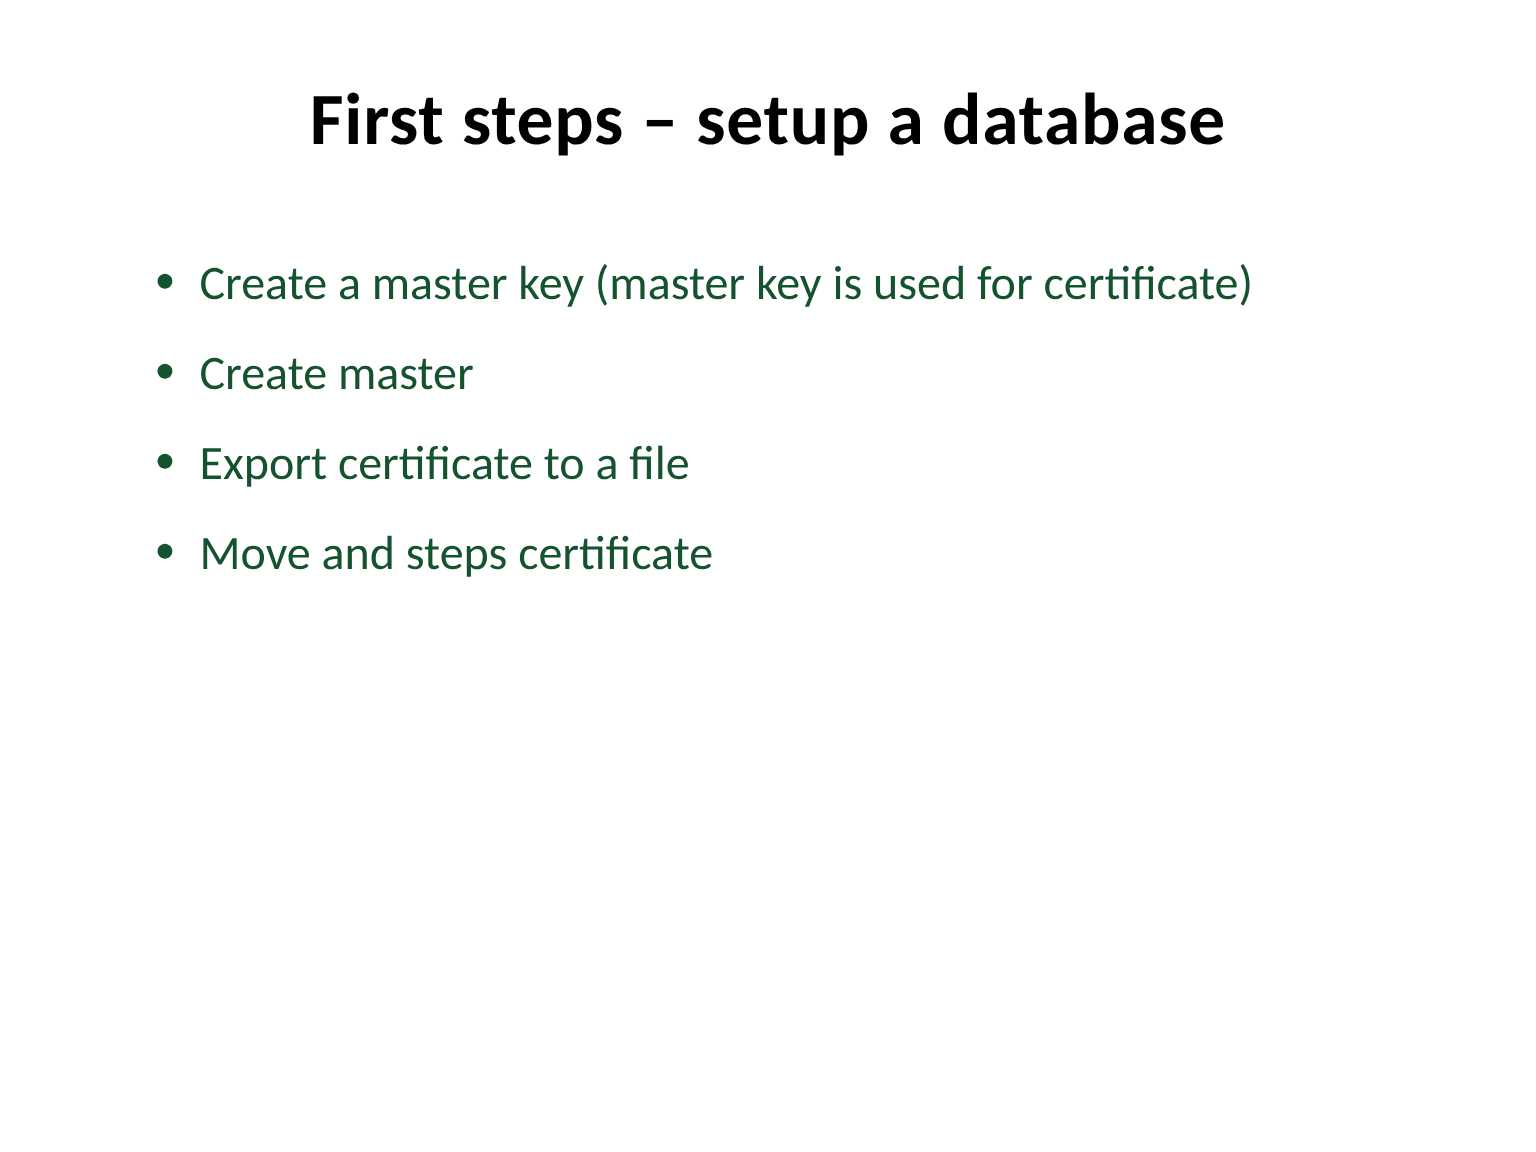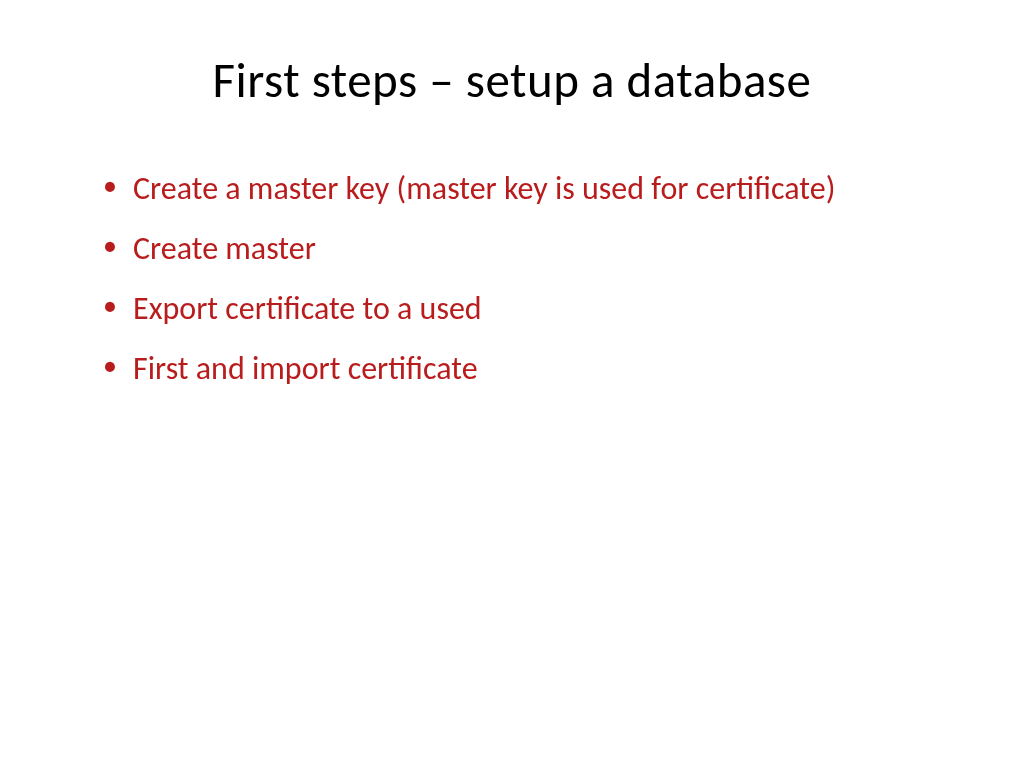--- a/index.html
+++ b/index.html
@@ -15,50 +15,50 @@
       color: #000000;
       overflow: hidden;
     }
     .slide {
       width: 100%;
       height: 100%;
       padding: 50px 95px 50px 95px;
     }
     .title {
       font-size: 49px;
-      font-weight: 400;
+      font-weight: 700;
       text-align: center;
       margin-bottom: 55px;
       letter-spacing: 0.5px;
       color: #000000;
     }
     .bullet-list {
       list-style: none;
       padding-left: 0;
     }
     .bullet-item {
       font-size: 32px;
       line-height: 1.5;
       margin-bottom: 12px;
       padding-left: 38px;
       position: relative;
-      color: #b91c1c;
+      color: #14532d;
     }
     .bullet-item::before {
       content: "•";
       position: absolute;
       left: 8px;
       top: 0;
       font-size: 28px;
     }
   </style>
 </head>
 <body>
 
 <div class="slide">
   <h1 class="title">First steps – setup a database</h1>
   <ul class="bullet-list">
     <li class="bullet-item">Create a master key (master key is used for certificate)</li>
     <li class="bullet-item">Create master</li>
-    <li class="bullet-item">Export certificate to a used</li>
-    <li class="bullet-item">First and import certificate</li>
+    <li class="bullet-item">Export certificate to a file</li>
+    <li class="bullet-item">Move and steps certificate</li>
   </ul>
 </div>
 
 </body></html>

